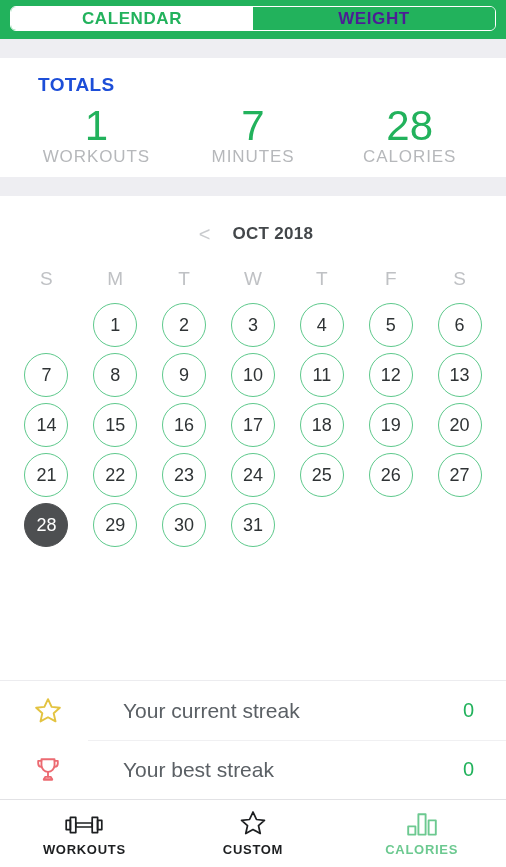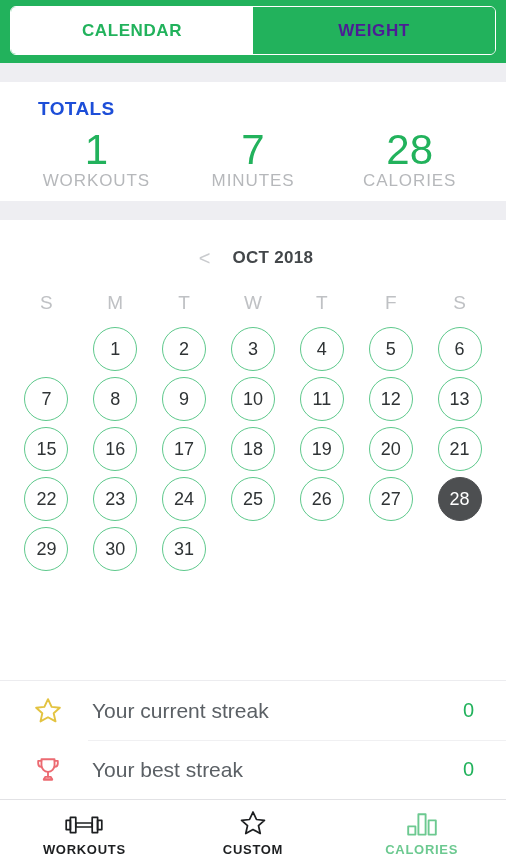--- a/index.html
+++ b/index.html
@@ -21,21 +21,21 @@
   .tabbar {
     background: #22b25c;
     padding: 6px 10px 8px 10px;
     flex: 0 0 auto;
   }
   .segment {
     display: flex;
     border: 1.5px solid #ffffff;
     border-radius: 6px;
     overflow: hidden;
-    height: 49px;
+    height: 25px;
   }
   .seg-btn {
     flex: 1 1 50%;
     display: flex;
     align-items: center;
     justify-content: center;
     font-size: 17px;
     font-weight: bold;
     letter-spacing: 0.6px;
     cursor: pointer;
@@ -169,20 +169,21 @@
     background: #ffffff;
     border-top: 1px solid #ececef;
   }
   .streak-row {
     display: flex;
     align-items: center;
     height: 59px;
     padding-left: 28px;
     padding-right: 32px;
     position: relative;
+    gap: 31px;
   }
   .streak-row + .streak-row::before {
     content: "";
     position: absolute;
     top: 0; left: 88px; right: 0;
     height: 1px;
     background: #f0f0f2;
   }
   .streak-icon {
     width: 40px;
@@ -313,20 +314,23 @@
         <div class="day-cell">
           <div class="day">11</div>
         </div>
         <div class="day-cell">
           <div class="day">12</div>
         </div>
         <div class="day-cell">
           <div class="day">13</div>
         </div>
         <div class="day-cell">
+          <div class="day">14</div>
+        </div>
+        <div class="day-cell">
           <div class="day">15</div>
         </div>
         <div class="day-cell">
           <div class="day">16</div>
         </div>
         <div class="day-cell">
           <div class="day">17</div>
         </div>
         <div class="day-cell">
           <div class="day">18</div>

